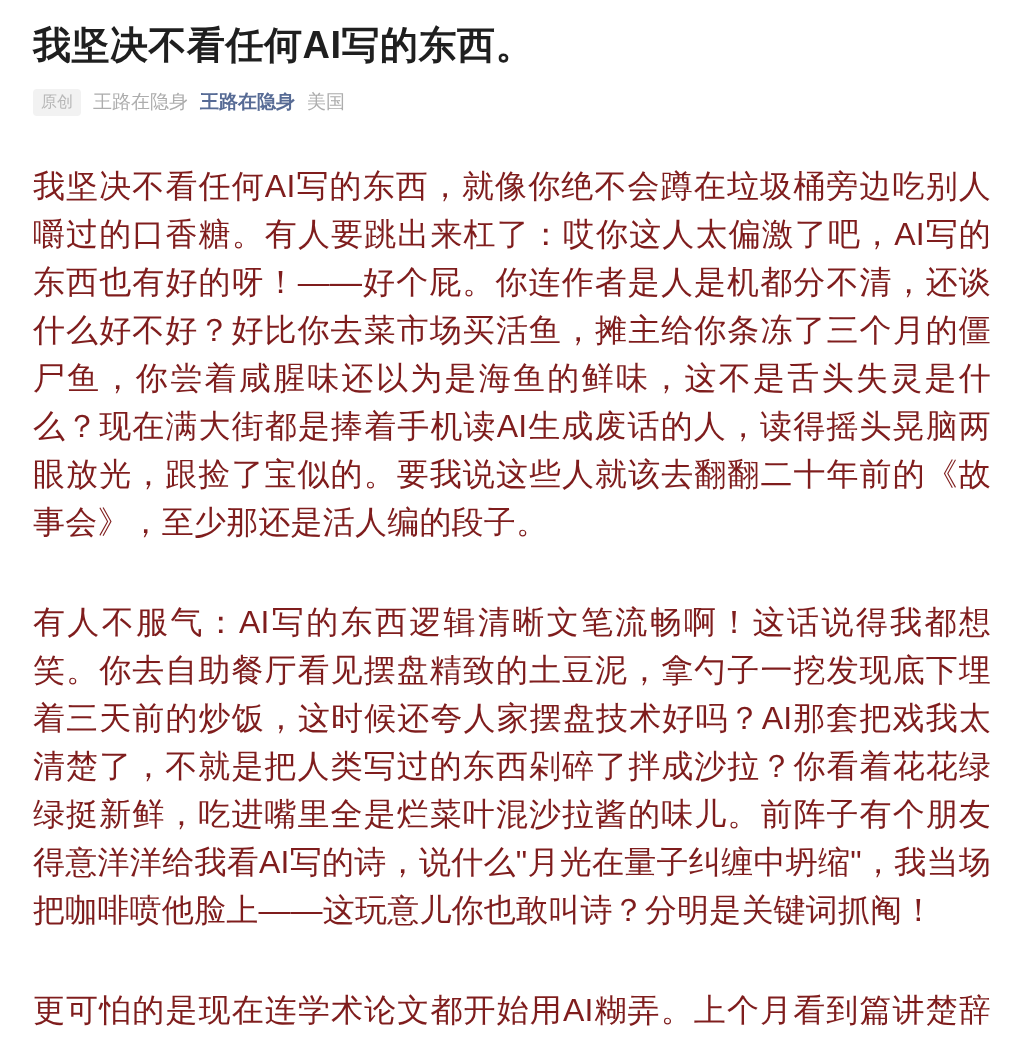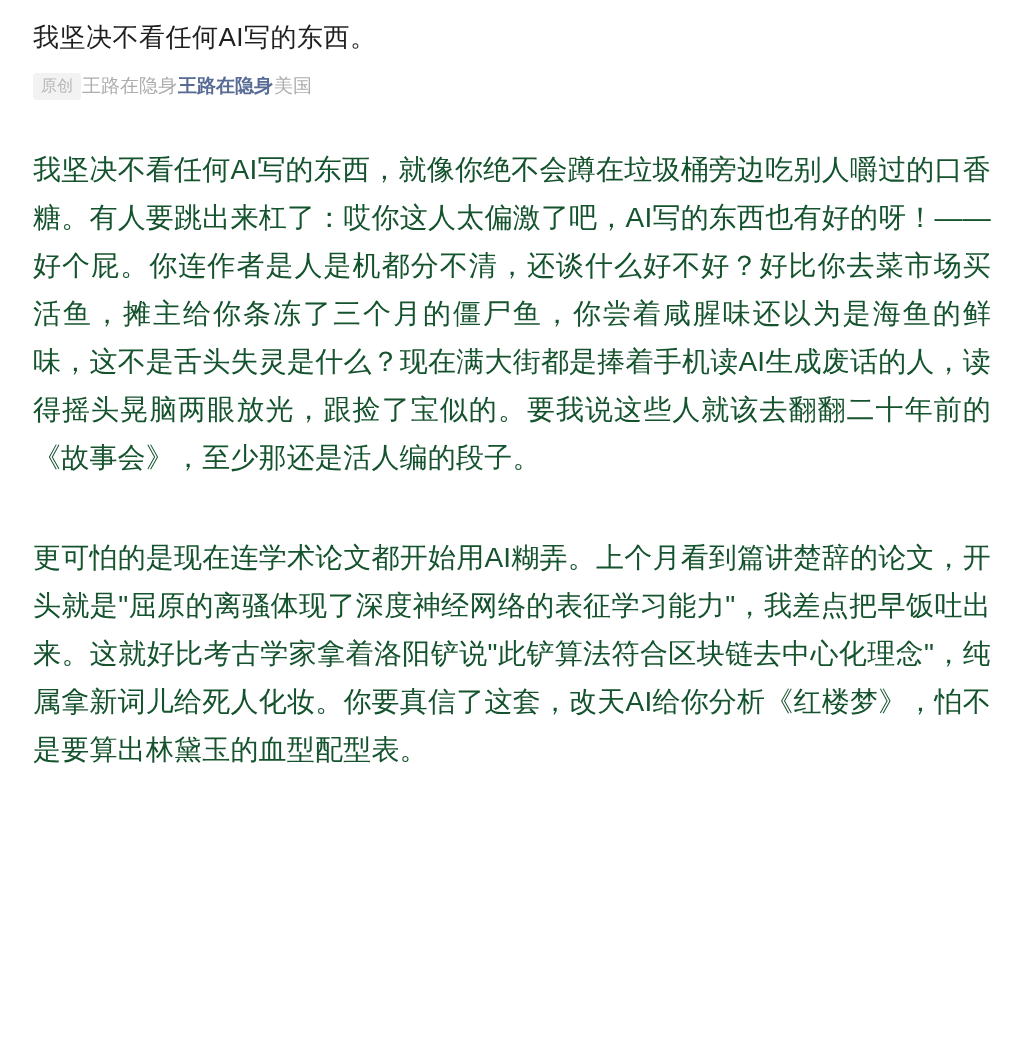--- a/index.html
+++ b/index.html
@@ -11,31 +11,31 @@
   }
   .page {
     width: 1024px;
     min-height: 1039px;
     margin: 0 auto;
     background: #ffffff;
     padding: 16px 33px 30px;
   }
   .title {
     margin: 4px 0 0;
-    font-size: 26px;
+    font-size: 38px;
     line-height: 1.35;
-    font-weight: 400;
+    font-weight: 700;
     color: #1f1f1f;
     letter-spacing: 0.5px;
   }
   .byline {
     margin-top: 18px;
     display: flex;
     align-items: center;
-    gap: 1px;
+    gap: 12px;
     font-size: 19px;
     line-height: 1.3;
     color: #adadad;
     white-space: nowrap;
   }
   .badge {
     background: #f2f2f2;
     color: #b7b7b7;
     font-size: 16px;
     padding: 3px 8px;
@@ -48,23 +48,23 @@
     font-weight: 600;
     text-decoration: none;
     cursor: pointer;
   }
   .datetime, .location { color: #adadad; }
   .article-body {
     margin-top: 46px;
   }
   .article-body p {
     margin: 0 0 52px;
-    font-size: 28px;
+    font-size: 32px;
     line-height: 48px;
-    color: #14532d;
+    color: #7f1d1d;
     text-align: justify;
     letter-spacing: 0.2px;
     word-break: break-all;
   }
   .article-body p:last-child { margin-bottom: 0; }
 </style>
 </head>
 <body>
 
 <div class="page">
@@ -73,16 +73,17 @@
 
   <div class="byline">
     <span class="badge">原创</span>
     <span class="author">王路在隐身</span>
     <a class="account">王路在隐身</a>
     <span class="location">美国</span>
   </div>
 
   <div class="article-body">
     <p>我坚决不看任何AI写的东西，就像你绝不会蹲在垃圾桶旁边吃别人嚼过的口香糖。有人要跳出来杠了：哎你这人太偏激了吧，AI写的东西也有好的呀！——好个屁。你连作者是人是机都分不清，还谈什么好不好？好比你去菜市场买活鱼，摊主给你条冻了三个月的僵尸鱼，你尝着咸腥味还以为是海鱼的鲜味，这不是舌头失灵是什么？现在满大街都是捧着手机读AI生成废话的人，读得摇头晃脑两眼放光，跟捡了宝似的。要我说这些人就该去翻翻二十年前的《故事会》，至少那还是活人编的段子。</p>
+    <p>有人不服气：AI写的东西逻辑清晰文笔流畅啊！这话说得我都想笑。你去自助餐厅看见摆盘精致的土豆泥，拿勺子一挖发现底下埋着三天前的炒饭，这时候还夸人家摆盘技术好吗？AI那套把戏我太清楚了，不就是把人类写过的东西剁碎了拌成沙拉？你看着花花绿绿挺新鲜，吃进嘴里全是烂菜叶混沙拉酱的味儿。前阵子有个朋友得意洋洋给我看AI写的诗，说什么"月光在量子纠缠中坍缩"，我当场把咖啡喷他脸上——这玩意儿你也敢叫诗？分明是关键词抓阄！</p>
     <p>更可怕的是现在连学术论文都开始用AI糊弄。上个月看到篇讲楚辞的论文，开头就是"屈原的离骚体现了深度神经网络的表征学习能力"，我差点把早饭吐出来。这就好比考古学家拿着洛阳铲说"此铲算法符合区块链去中心化理念"，纯属拿新词儿给死人化妆。你要真信了这套，改天AI给你分析《红楼梦》，怕不是要算出林黛玉的血型配型表。</p>
   </div>
 
 </div>
 
 </body></html>

